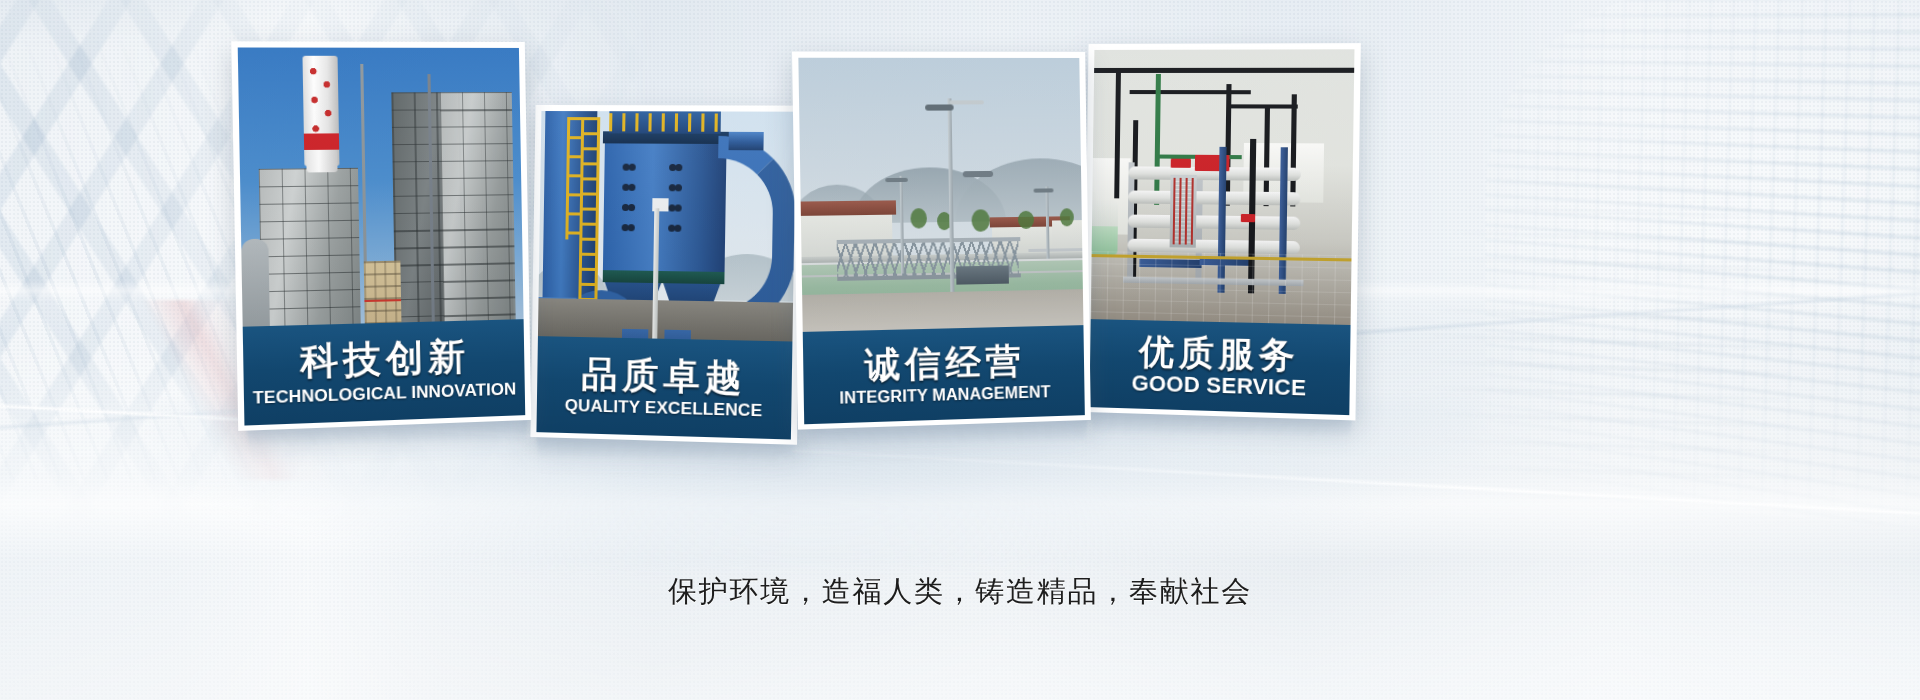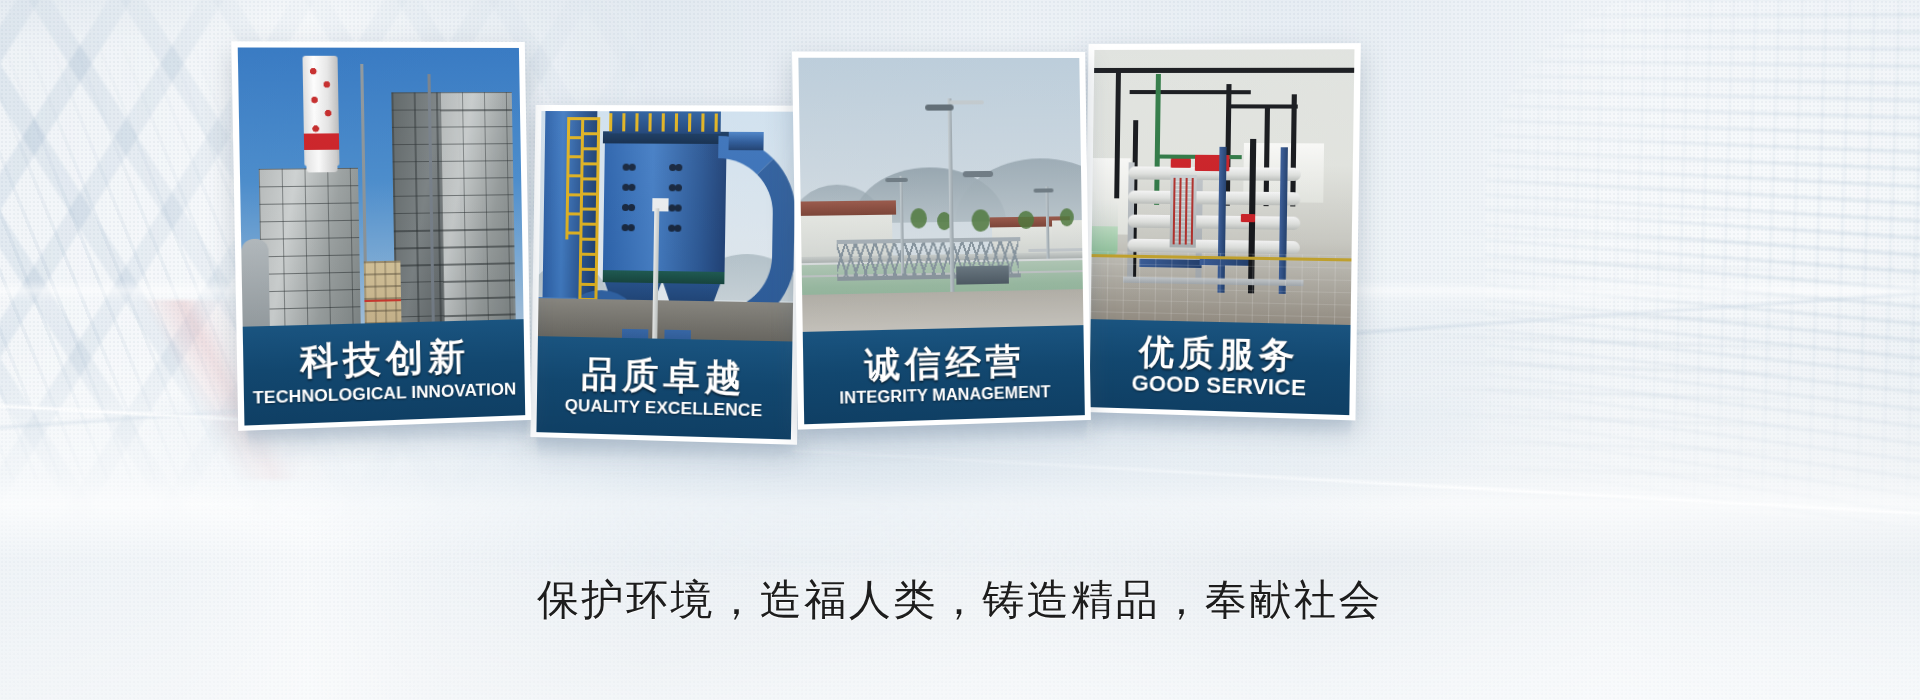--- a/index.html
+++ b/index.html
@@ -296,21 +296,21 @@
   .panel .dots{position:absolute;inset:3px;
     background:repeating-linear-gradient(to right,#b4302c 0 2px,transparent 2px 6px),
                repeating-linear-gradient(to bottom,transparent 0 3px,rgba(255,255,255,.5) 3px 4px);}
 
   
   .photo-tone{position:absolute;inset:0;background:linear-gradient(to bottom,rgba(255,255,255,.05),rgba(0,0,0,.06));pointer-events:none;}
 
   
   #tagline{
     position:absolute;left:0;right:0;top:572px;text-align:center;z-index:6;
-    font-size:42px;color:#1d1d1d;letter-spacing:.06em;
+    font-size:29px;color:#1d1d1d;letter-spacing:.06em;
     font-family:"DejaVu Sans","Liberation Sans",sans-serif;
     text-shadow:0 1px 0 rgba(255,255,255,.85);
     white-space:nowrap;
   }
 </style>
 </head>
 <body>
 
 <div id="banner">
 

